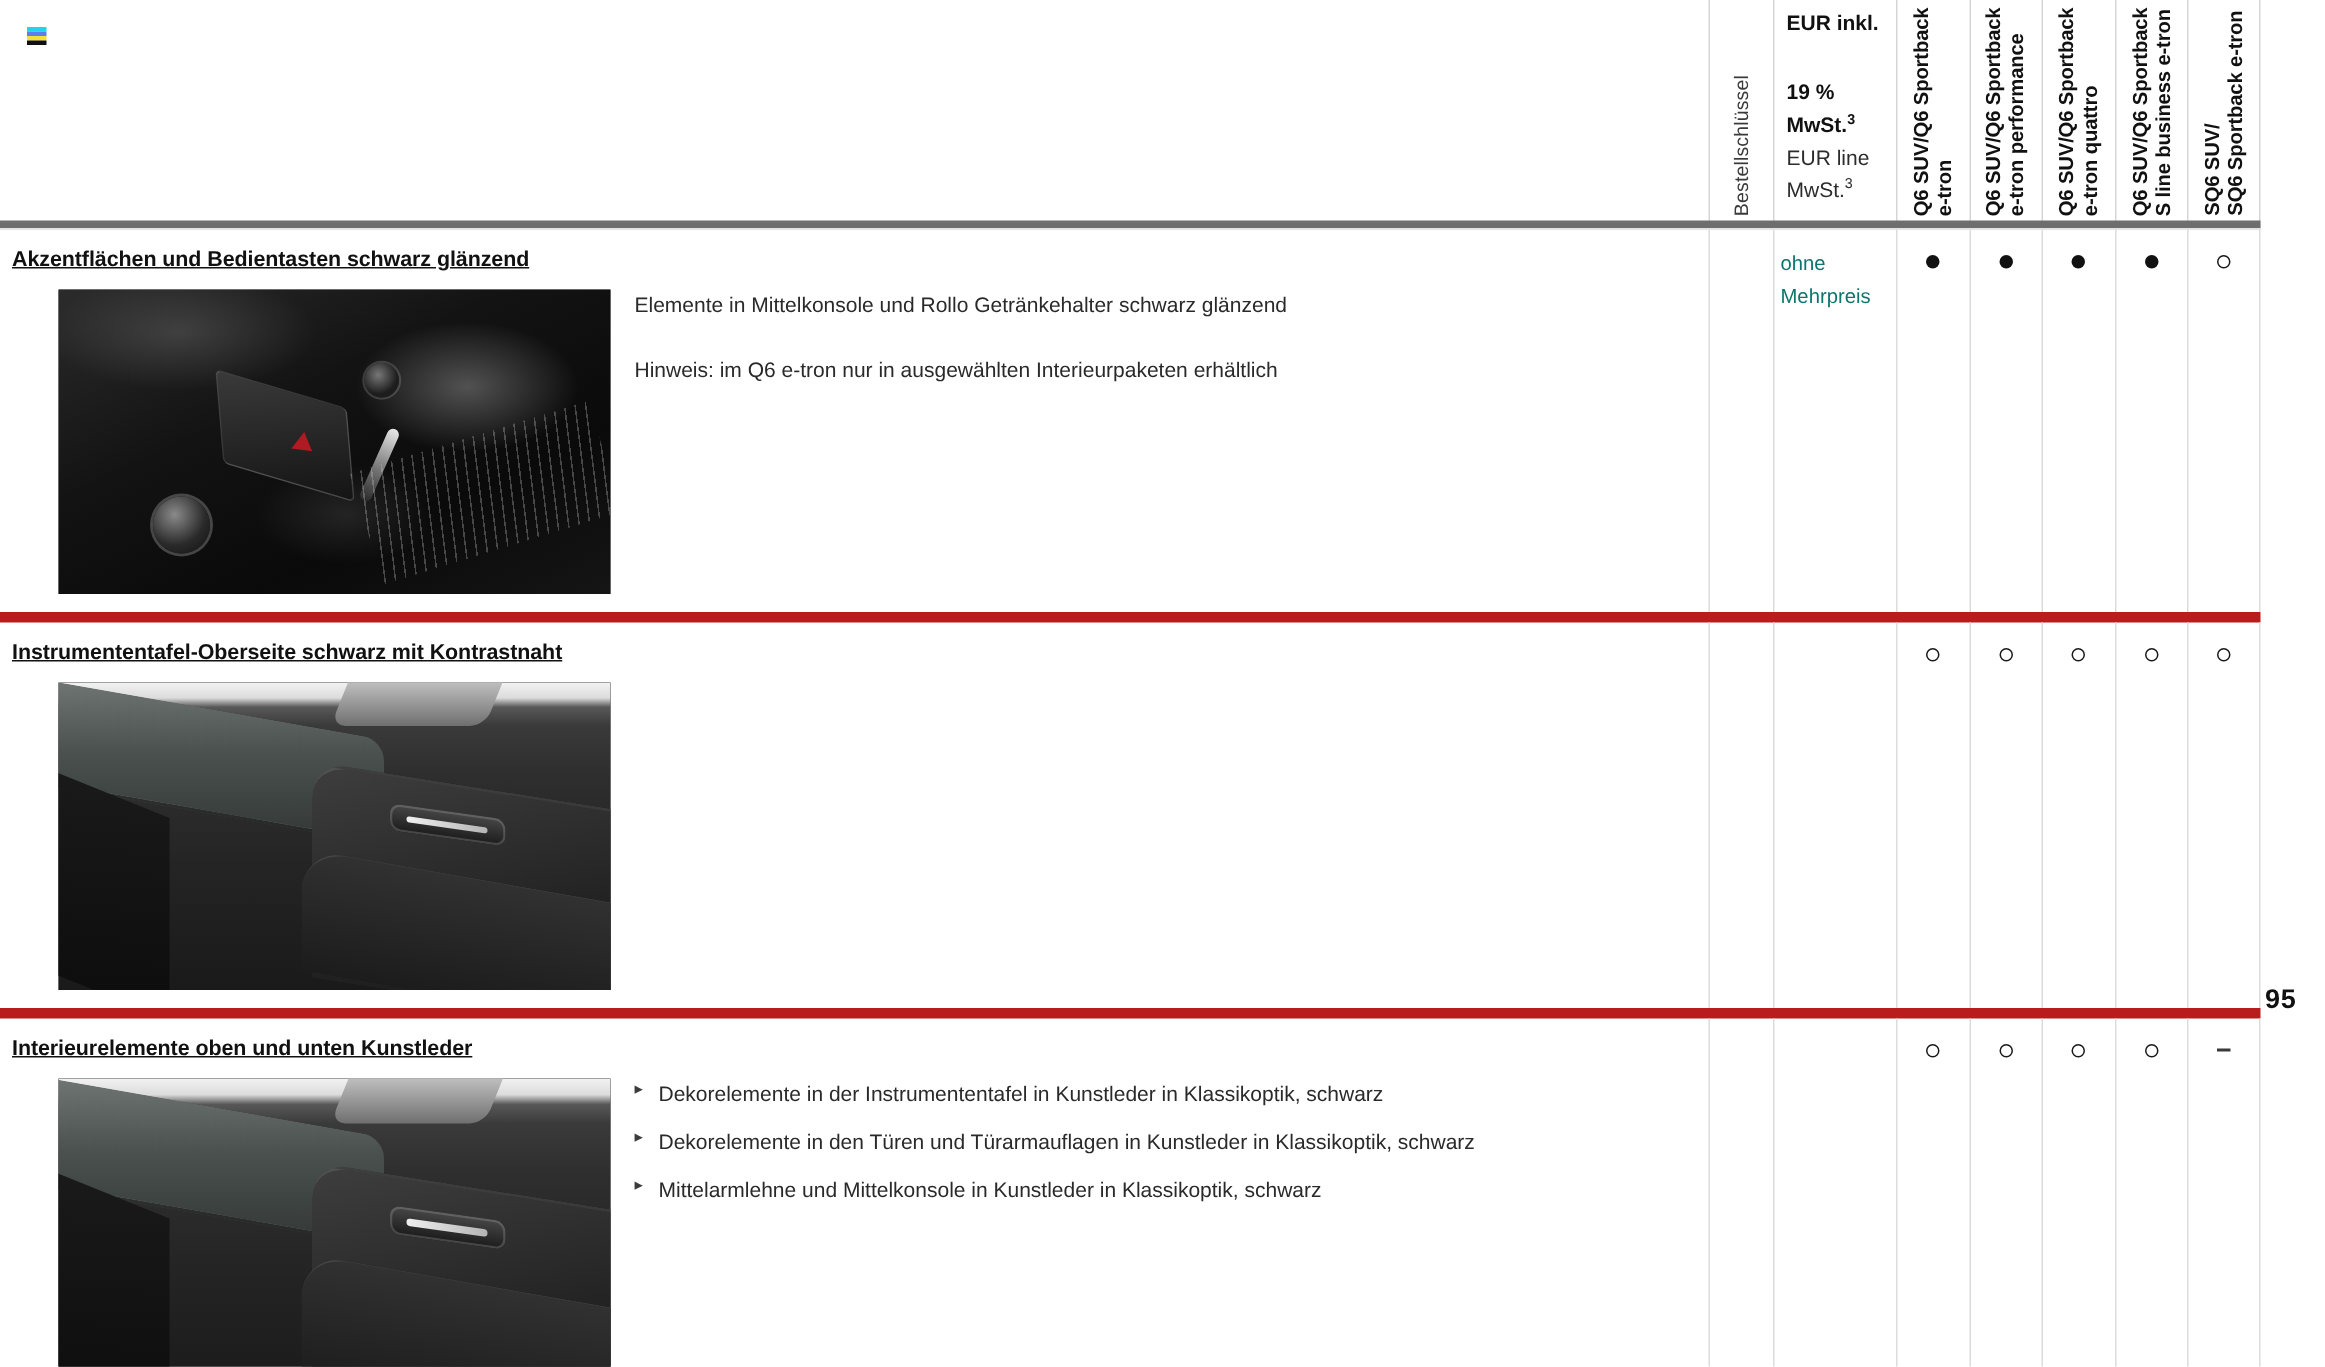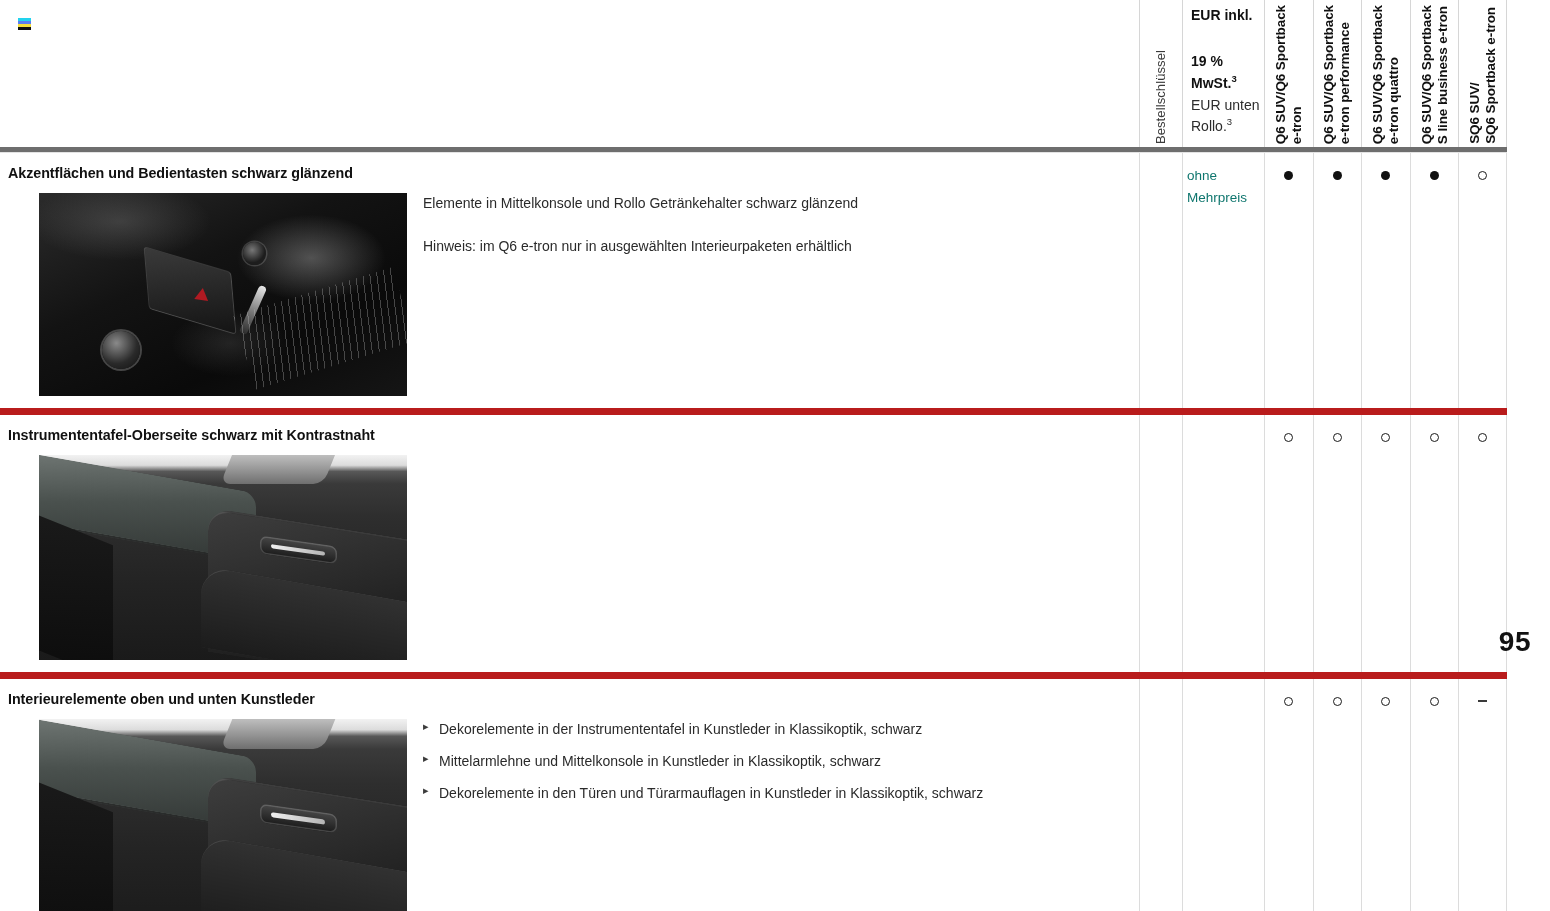--- a/index.html
+++ b/index.html
@@ -159,20 +159,21 @@
     margin-bottom: 4px;
   }
 
   
   .feat-title {
     font-size: 14.3px;
     font-weight: bold;
     color: #111;
     letter-spacing: -.05px;
     padding: 2px 0 12px 8px;
+    text-decoration: underline;
   }
   .feat-body {
     display: flex;
     align-items: flex-start;
     margin-left: 31px;
   }
   .photo {
     width: 368px; flex: 0 0 368px;
     margin-left: 8px;
     position: relative;
@@ -315,22 +316,22 @@
     position:absolute; left:-2%; top:36%;
     width:22%; height:66%;
     background: linear-gradient(160deg, #1a1a1a, #0c0c0c);
     transform: skewY(22deg);
   }
 
   
   .page-num {
     position: absolute;
     right: 19px;
-    top: 626px;
-    font-size: 28px;
+    top: 656px;
+    font-size: 18px;
     font-weight: bold;
     color: #111;
     letter-spacing: .5px;
     padding-left: 24px;
   }
 </style>
 </head>
 <body>
 
 <div class="page">
@@ -348,22 +349,22 @@
       <div class="th-spacer"></div>
 
       <div class="th th-order">
         <span class="vtext">Bestellschlüssel</span>
       </div>
 
       <div class="th th-price">
         <div class="price-head">
           <span class="b">EUR inkl.</span>
           <span class="b"><span>19 % MwSt.</span><sup>3</sup></span>
-          <span class="n">EUR unten</span>
-          <span class="n"><span>Rollo.</span><sup>3</sup></span>
+          <span class="n">EUR line</span>
+          <span class="n"><span>MwSt.</span><sup>3</sup></span>
         </div>
       </div>
 
       <div class="th th-model">
         <span class="vtext">Q6 SUV/Q6 Sportback
 e-tron</span>
       </div>
       <div class="th th-model">
         <span class="vtext">Q6 SUV/Q6 Sportback
 e-tron performance</span>
@@ -474,22 +475,22 @@
                 <div class="topshelf"></div>
                 <div class="doorpanel"></div>
                 <div class="handle"></div>
                 <div class="lowercut"></div>
                 <div class="darkleft"></div>
               </div>
             </div>
             <div class="feat-text">
               <ul>
                 <li>Dekorelemente in der Instrumententafel in Kunstleder in Klassikoptik, schwarz</li>
+                <li>Dekorelemente in den Türen und Türarmauflagen in Kunstleder in Klassikoptik, schwarz</li>
                 <li>Mittelarmlehne und Mittelkonsole in Kunstleder in Klassikoptik, schwarz</li>
-                <li>Dekorelemente in den Türen und Türarmauflagen in Kunstleder in Klassikoptik, schwarz</li>
               </ul>
             </div>
           </div>
         </div>
         <div class="c-order">
           <span></span>
         </div>
         <div class="c-price"></div>
         <div class="c-mark">
           <span class="mk mk-open"></span>

